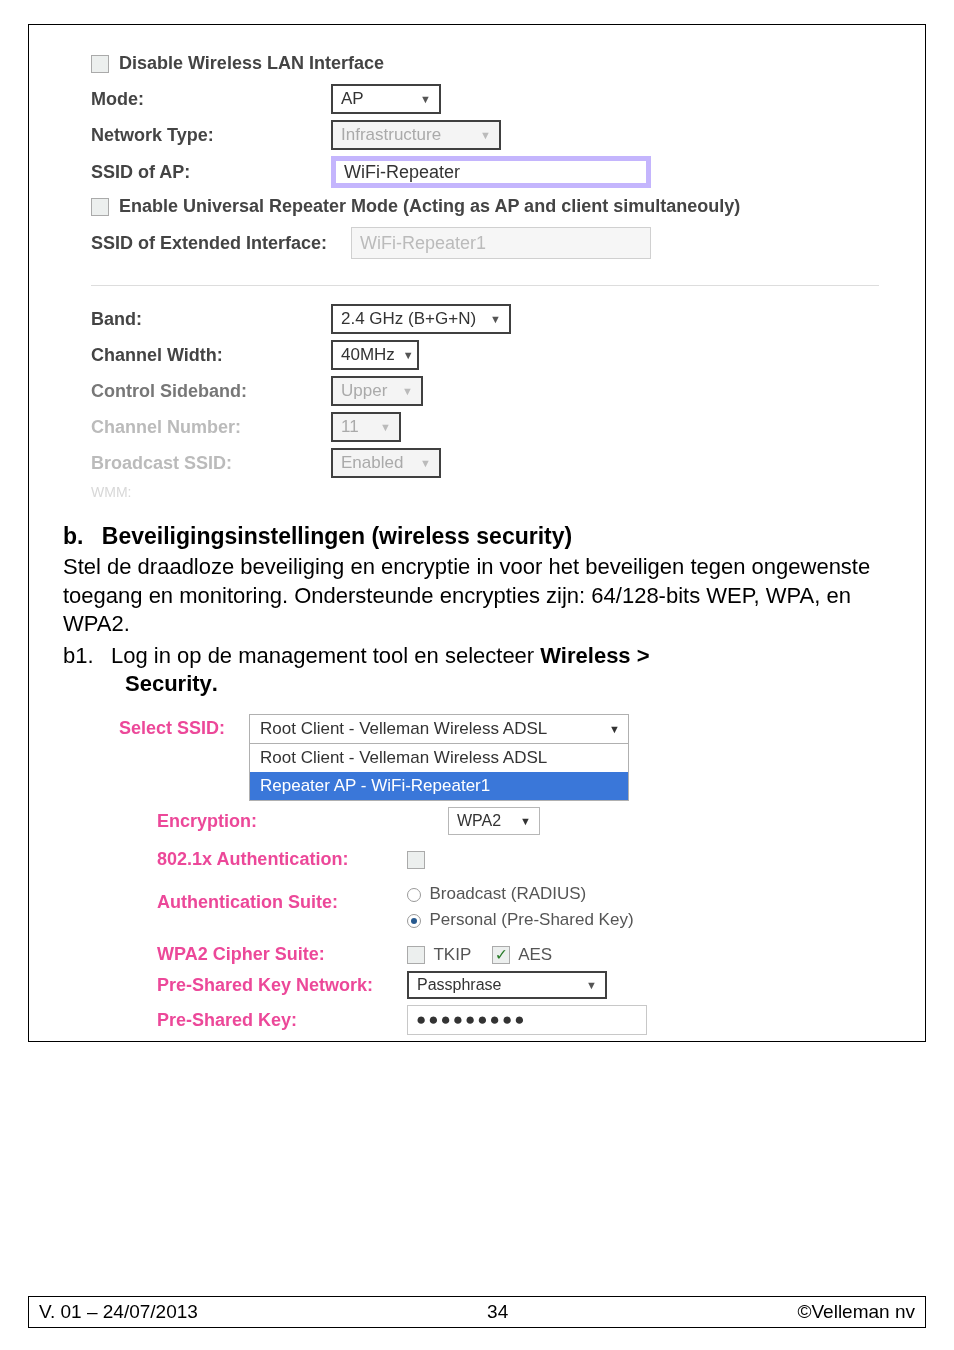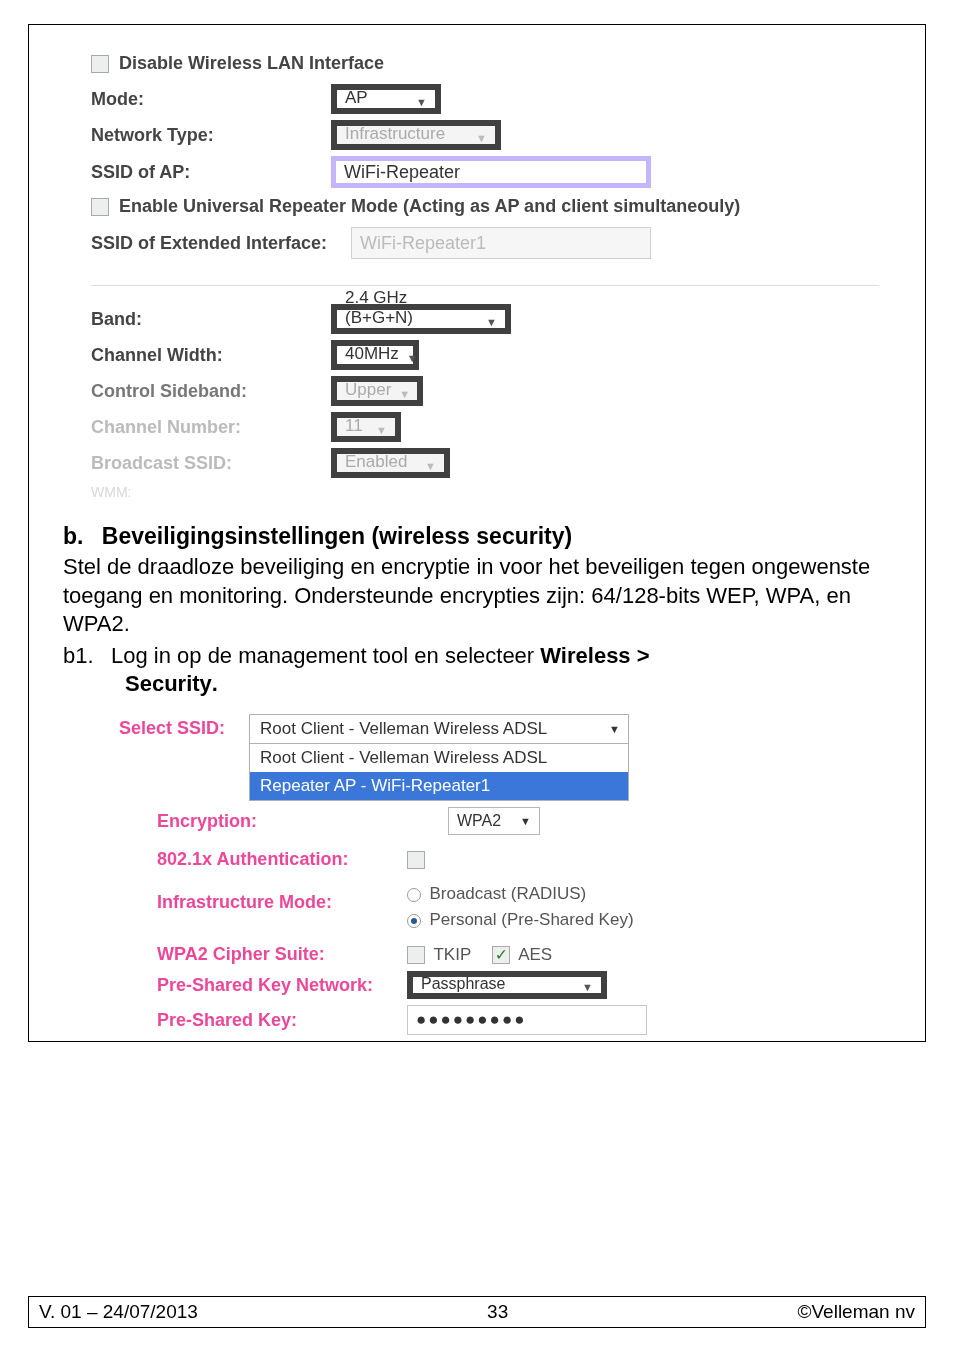--- a/index.html
+++ b/index.html
@@ -17,22 +17,22 @@
     .content { padding: 10px 0 0 0; }
 
     
     .form1 { padding: 18px 46px 0 62px; }
     .chk-row { display: flex; align-items: center; gap: 10px; margin-bottom: 10px; }
     .chk { width: 18px; height: 18px; border: 1px solid #aaa; background: #ecefee; }
     .lbl-b { font-weight: bold; font-size: 18px; color: #444; }
     .row { display: flex; align-items: center; margin: 6px 0; }
     .row .lbl-b2 { width: 240px; font-weight: bold; font-size: 18px; color: #444; }
     .sel, .sel-dis {
-      display: inline-flex; align-items: flex-end; justify-content: space-between;
-      border: 6px solid #404040; background: #fff; height: 30px;
+      display: inline-flex; align-items: center; justify-content: space-between;
+      border: 2px solid #404040; background: #fff; height: 30px;
       padding: 0 8px; font-size: 17px; color: #333; position: relative;
     }
     .sel .arr, .sel-dis .arr { font-size: 11px; color: #555; margin-left: 8px; }
     .sel-dis { background: #f4f4f4; color: #aaa; }
     .sel-dis .arr { color: #bbb; }
     .txt {
       border: 5px solid #c4b5fd; height: 32px; padding: 0 8px; font-size: 18px;
       color: #333; background: #fff; display: inline-flex; align-items: center;
     }
     .txt-dis { background: #f6f6f6; color: #bbb; border: 1px solid #d0d0d0; }
@@ -161,21 +161,21 @@
       <div class="row">
         <span class="lbl-b2 faded">Channel Number:</span>
         <span class="sel-dis" style="width:70px">
           <span>11</span>
           <span class="arr">▼</span>
         </span>
       </div>
 
       <div class="row">
         <span class="lbl-b2 faded">Broadcast SSID:</span>
-        <span class="sel-dis" style="width:119px">
+        <span class="sel-dis" style="width:110px">
           <span>Enabled</span>
           <span class="arr">▼</span>
         </span>
       </div>
     </div>
     <div class="ghost">WMM:</div>
 
     <div class="body-copy">
       <div class="para"><span class="h-b">b.</span>&nbsp;&nbsp;&nbsp;<span class="h-b">Beveiligingsinstellingen (wireless security)</span></div>
       <div class="para">Stel de draadloze beveiliging en encryptie in voor het beveiligen tegen ongewenste toegang en monitoring. Ondersteunde encrypties zijn: 64/128-bits WEP, WPA, en WPA2.</div>
@@ -208,21 +208,21 @@
           <span class="arr" style="font-size:11px">▼</span>
         </span>
       </div>
 
       <div class="row2 row2-gap" style="margin-left:38px">
         <span class="lbl-b3">802.1x Authentication:</span>
         <span class="chk2"></span>
       </div>
 
       <div class="row2 row2-gap" style="margin-left:38px;align-items:flex-start">
-        <span class="lbl-b3" style="padding-top:8px">Infrastructure Mode:</span>
+        <span class="lbl-b3" style="padding-top:8px">Authentication Suite:</span>
         <div>
           <div style="margin-bottom:6px">
             <span class="radio"></span>
             <span class="radio-lbl">Broadcast (RADIUS)</span>
           </div>
           <div>
             <span class="radio on"></span>
             <span class="radio-lbl">Personal (Pre-Shared Key)</span>
           </div>
         </div>
@@ -252,16 +252,16 @@
       </div>
 
     </div>
 
   </div>
 </div>
 
 <div class="footer">
   <div class="footer-inner">
     <span>V. 01 – 24/07/2013</span>
-    <span>33</span>
+    <span>34</span>
     <span>©Velleman nv</span>
   </div>
 </div>
 
 </body></html>

